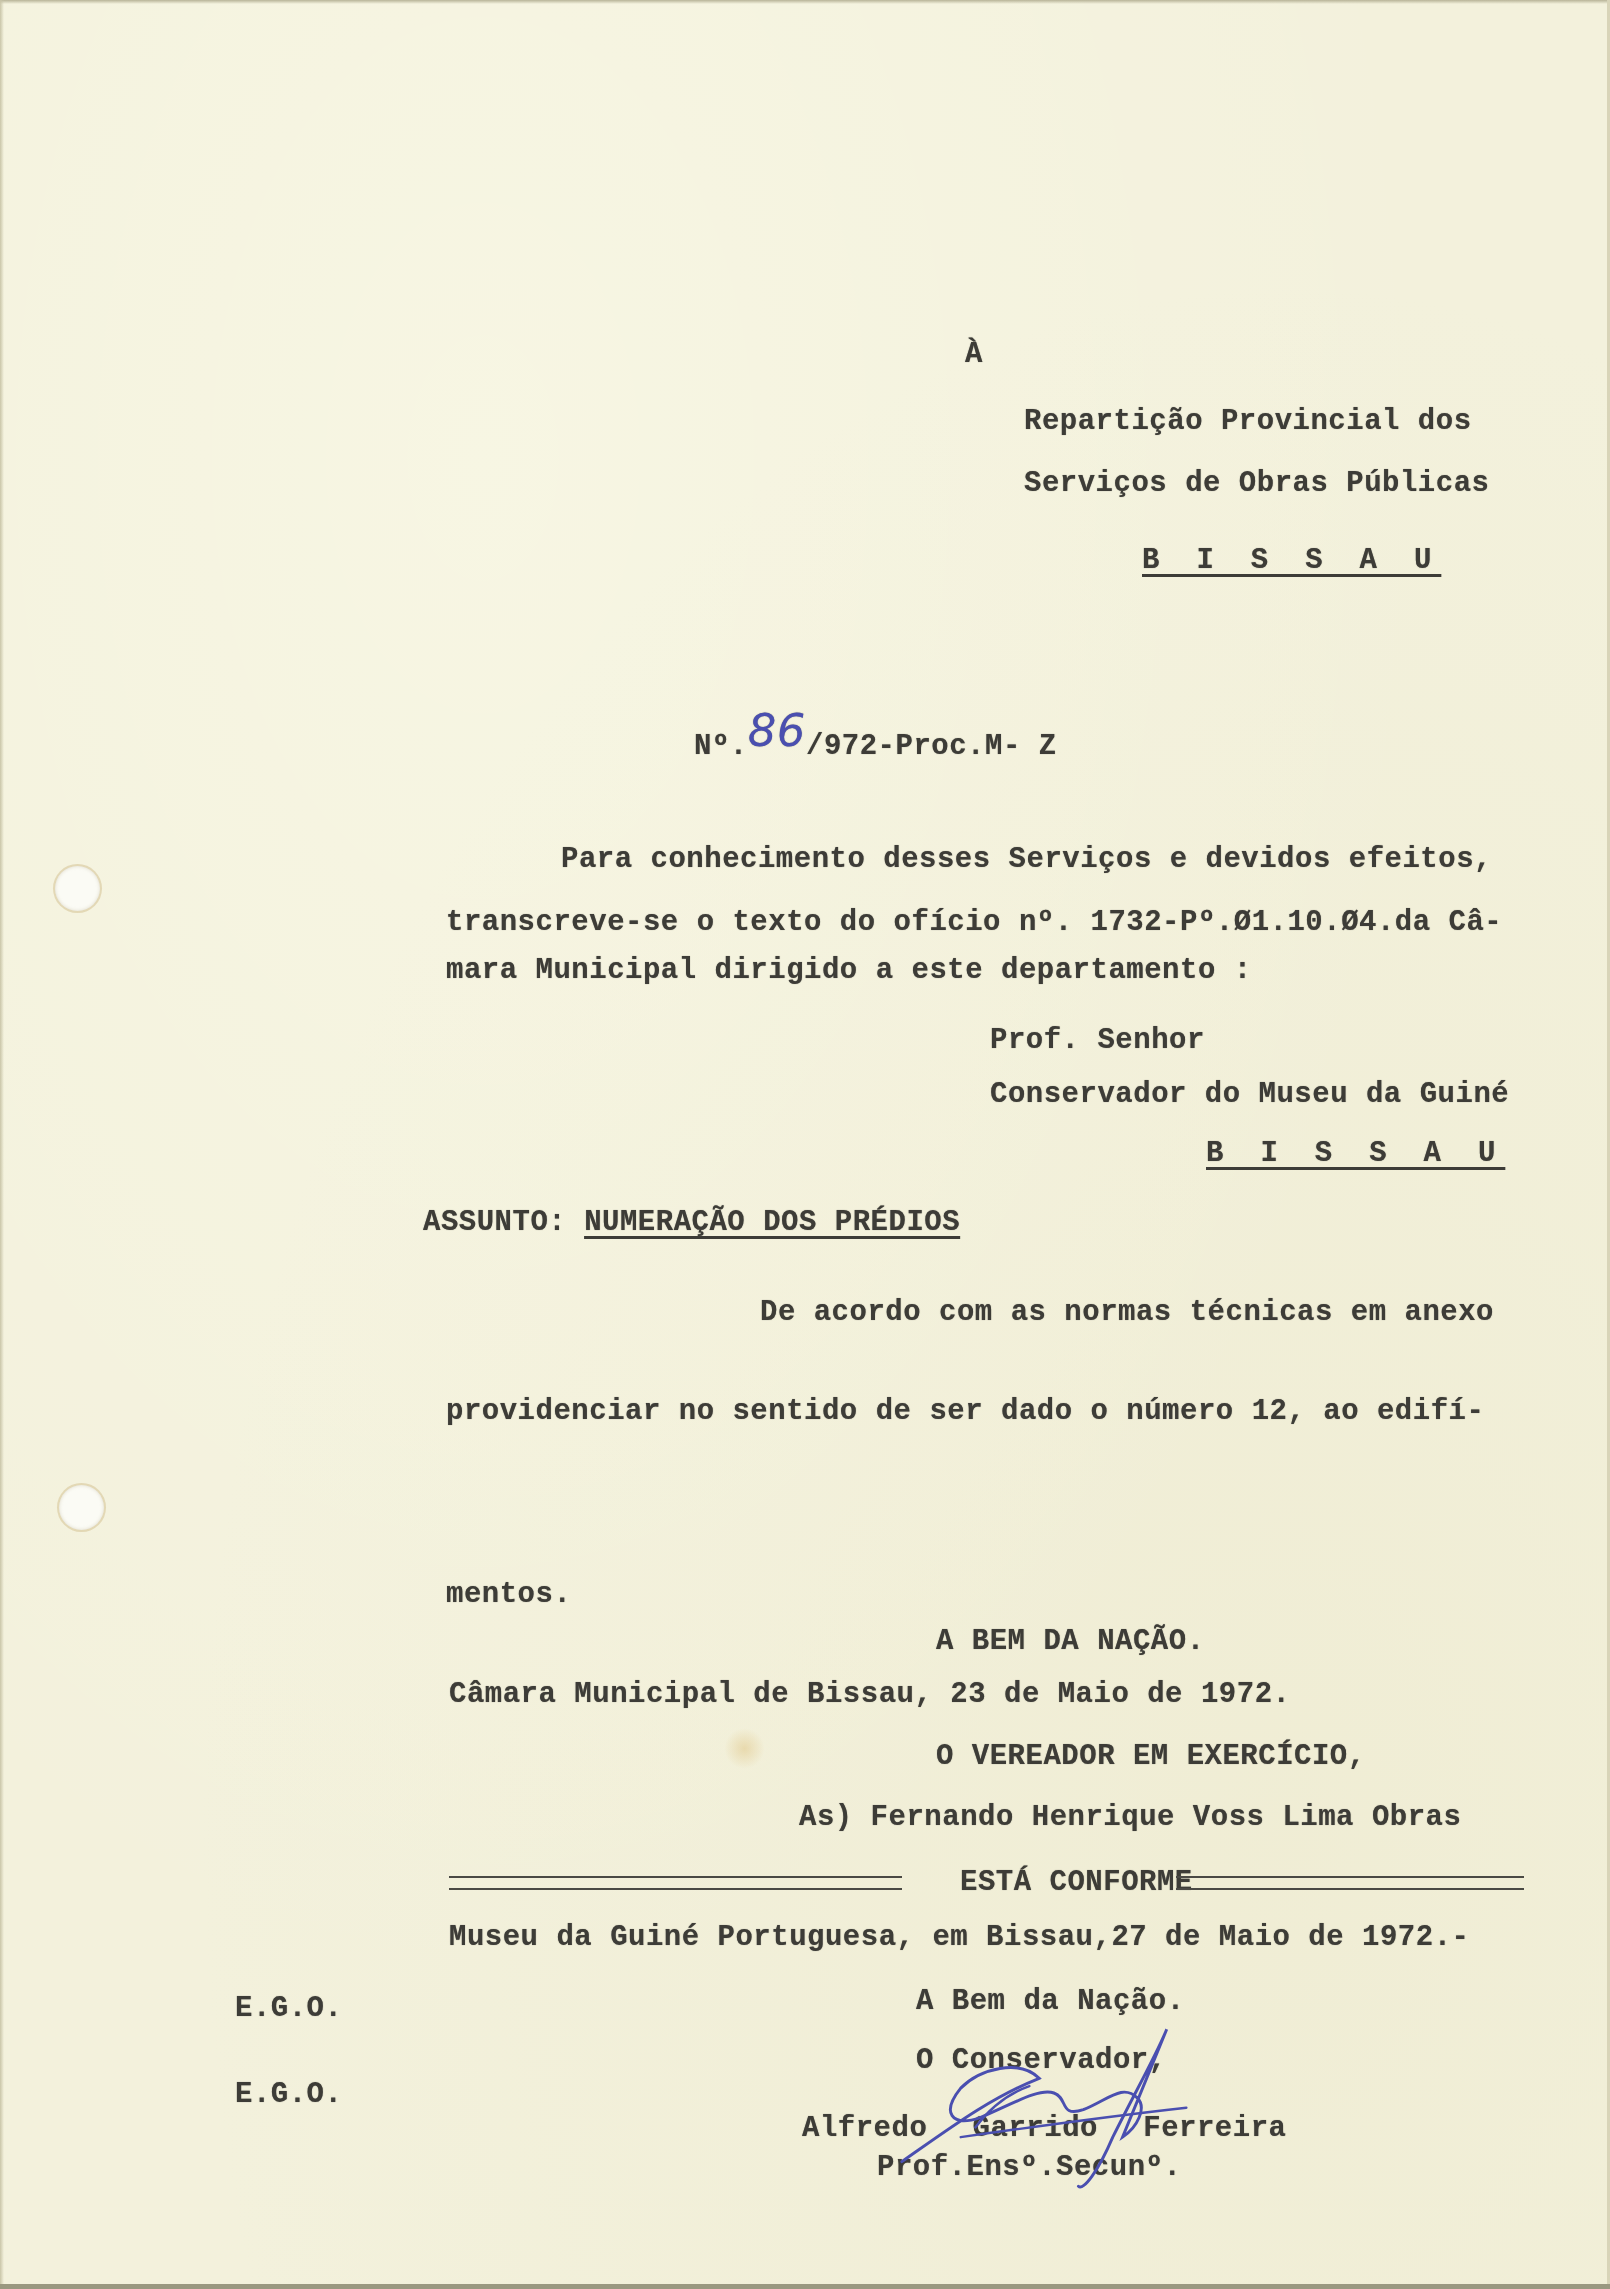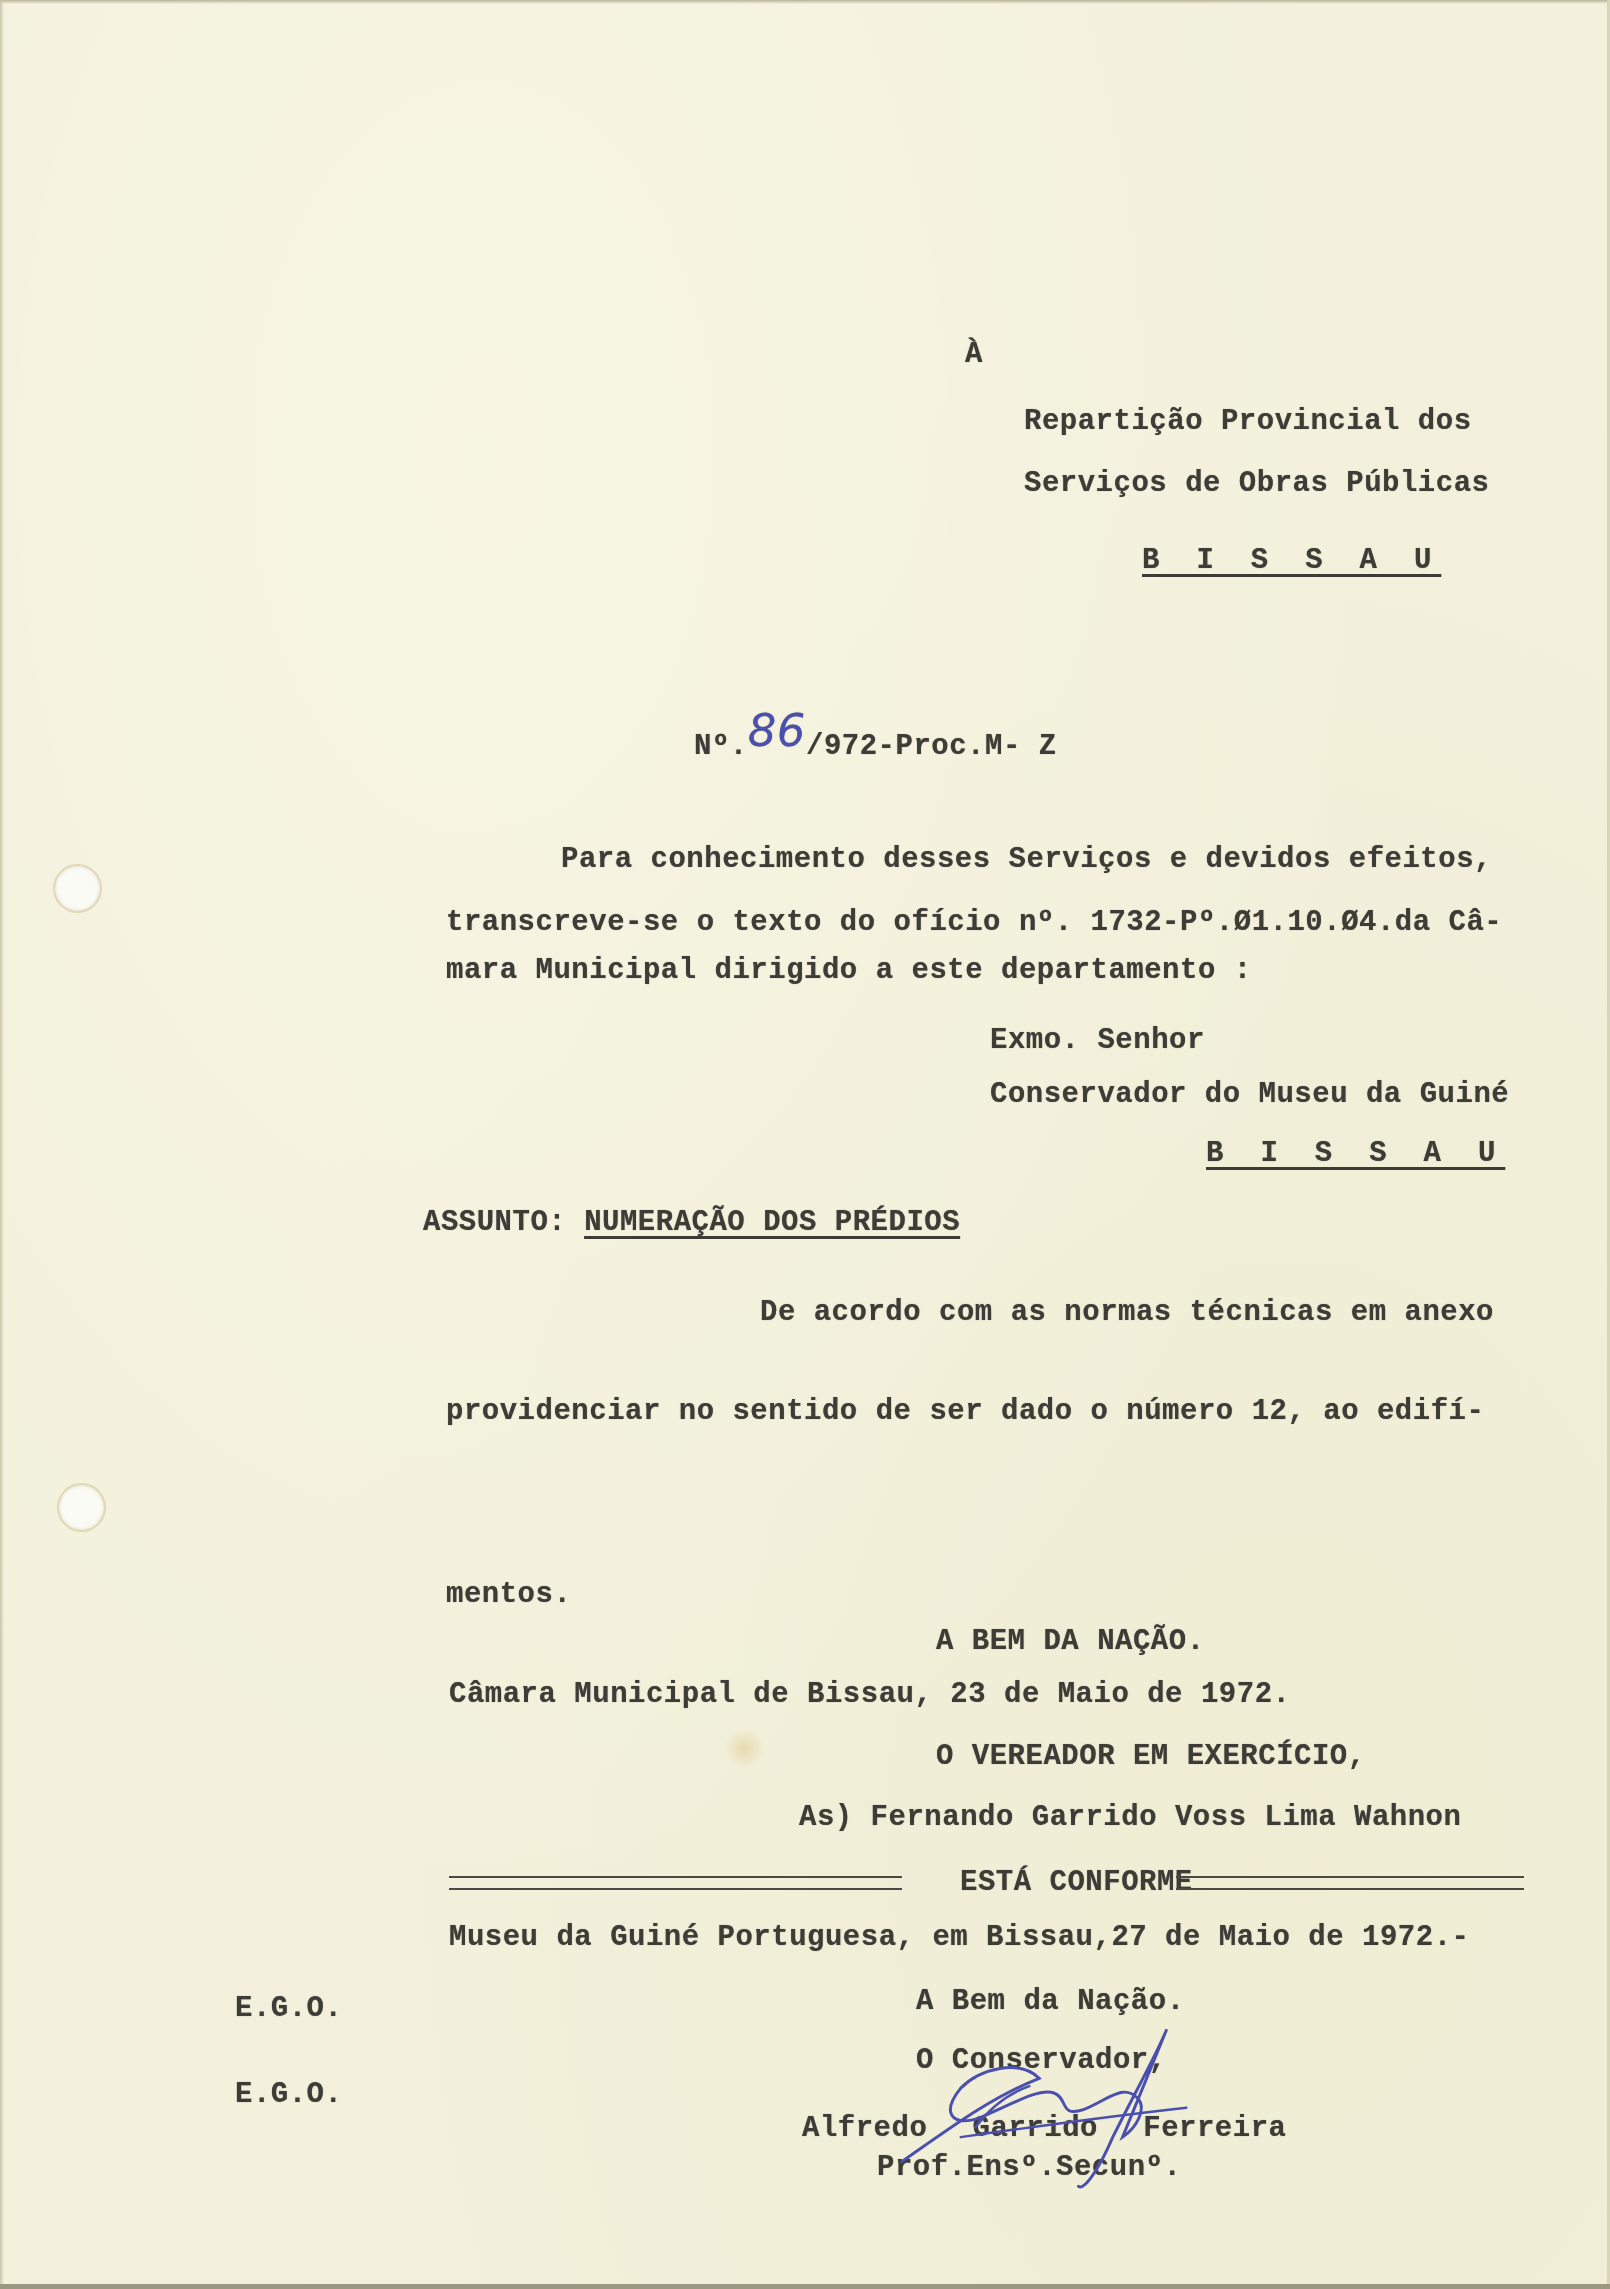--- a/index.html
+++ b/index.html
@@ -106,35 +106,35 @@
   <div class="t" style="left:1024px; top:405px;">Repartição Provincial dos</div>
   <div class="t" style="left:1024px; top:467px;">Serviços de Obras Públicas</div>
   <div class="t u spaced" style="left:1142px; top:544px;">B I S S A U</div>
 
   <div class="t" style="left:694px; top:722px;"><span>Nº.</span><span class="hand" style="position:relative; top:-7.8px; font-size:45px;">86</span><span>/972-Proc.M- Z</span></div>
 
   <div class="t" style="left:561px; top:843px;">Para conhecimento desses Serviços e devidos efeitos,</div>
   <div class="t" style="left:446px; top:906px;">transcreve-se o texto do ofício nº. 1732-Pº.Ø1.10.Ø4.da Câ-</div>
   <div class="t" style="left:446px; top:954px;">mara Municipal dirigido a este departamento :</div>
 
-  <div class="t" style="left:990px; top:1024px;">Exmo. Senhor</div>
+  <div class="t" style="left:990px; top:1024px;">Prof. Senhor</div>
   <div class="t" style="left:990px; top:1078px;">Conservador do Museu da Guiné</div>
   <div class="t u spaced" style="left:1206px; top:1137px;">B I S S A U</div>
 
   <div class="t" style="left:423px; top:1206px;"><span>ASSUNTO:</span> <span class="u">NUMERAÇÃO DOS PRÉDIOS</span></div>
 
   <div class="t" style="left:760px; top:1296px;">De acordo com as normas técnicas em anexo</div>
   <div class="t" style="left:446px; top:1395px;">providenciar no sentido de ser dado o número 12, ao edifí-</div>
 
   <div class="t" style="left:446px; top:1578px;">mentos.</div>
 
   <div class="t" style="left:936px; top:1625px;">A BEM DA NAÇÃO.</div>
   <div class="t" style="left:449px; top:1678px;">Câmara Municipal de Bissau, 23 de Maio de 1972.</div>
   <div class="t" style="left:936px; top:1740px;">O VEREADOR EM EXERCÍCIO,</div>
-  <div class="t" style="left:799px; top:1801px;">As) Fernando Garrido Voss Lima Wahnon</div>
+  <div class="t" style="left:799px; top:1801px;">As) Fernando Henrique Voss Lima Obras</div>
 
   <div class="rule" style="left:449px; top:1876px; width:453px;"></div>
   <div class="t" style="left:960px; top:1866px;">ESTÁ CONFORME</div>
   <div class="rule" style="left:1176px; top:1876px; width:348px;"></div>
 
   <div class="t" style="left:449px; top:1921px;">Museu da Guiné Portuguesa, em Bissau,27 de Maio de 1972.-</div>
   <div class="t" style="left:916px; top:1985px;">A Bem da Nação.</div>
   <div class="t" style="left:916px; top:2044px;">O Conservador,</div>
   <div class="t" style="left:802px; top:2112px; word-spacing:27.4px;">Alfredo Garrido Ferreira</div>
   <div class="t" style="left:877px; top:2151px;">Prof.Ensº.Secunº.</div>

